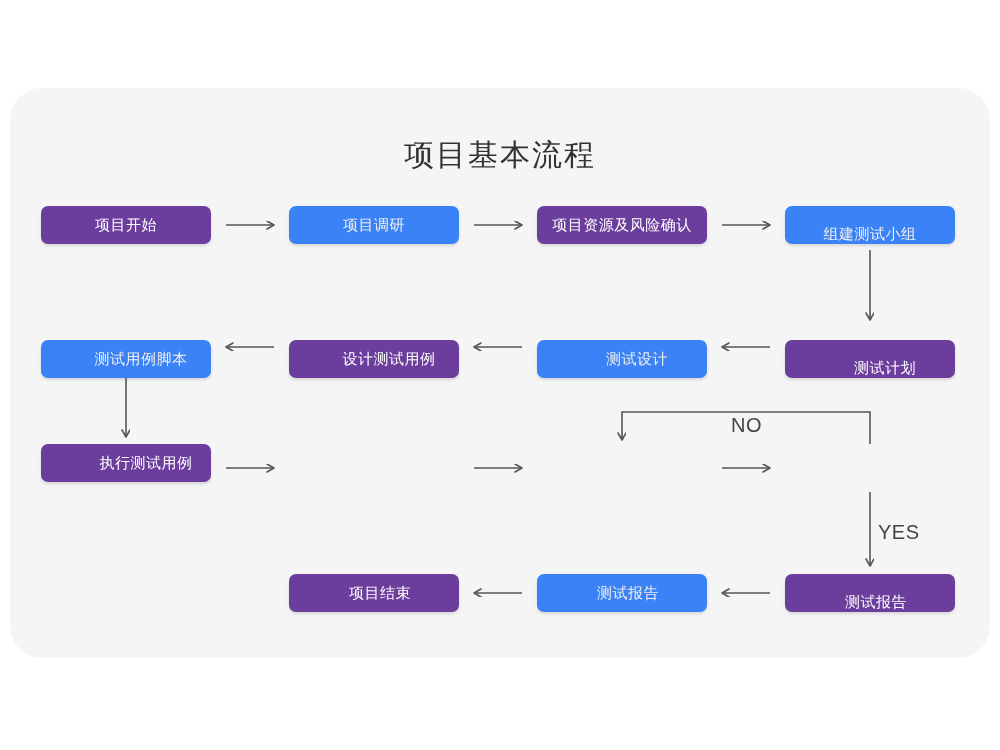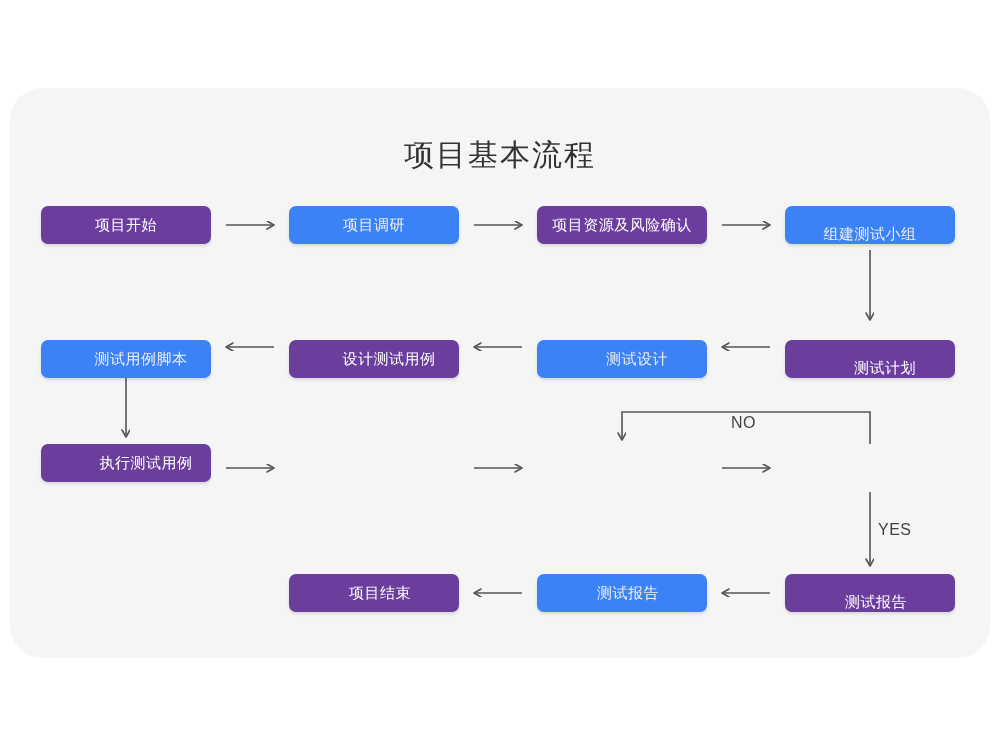--- a/index.html
+++ b/index.html
@@ -78,21 +78,21 @@
   .r4 { top: 574px; padding-left: 12px; }
 
   svg.lines {
     position: absolute;
     left: 0; top: 0;
     width: 1000px; height: 750px;
     pointer-events: none;
   }
   .edge-label {
     position: absolute;
-    font-size: 16px;
+    font-size: 20px;
     color: #444444;
     letter-spacing: 0.5px;
   }
 </style>
 </head>
 <body>
 
 <div id="stage">
 
   <div id="panel"></div>

